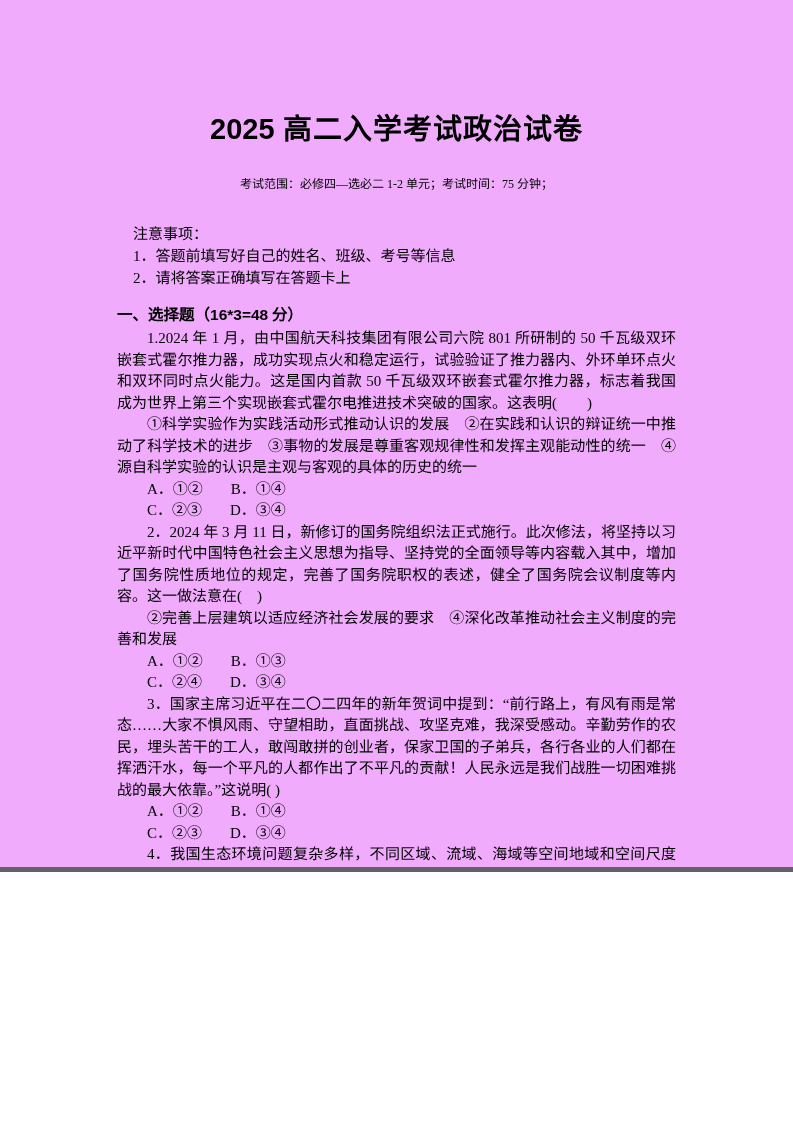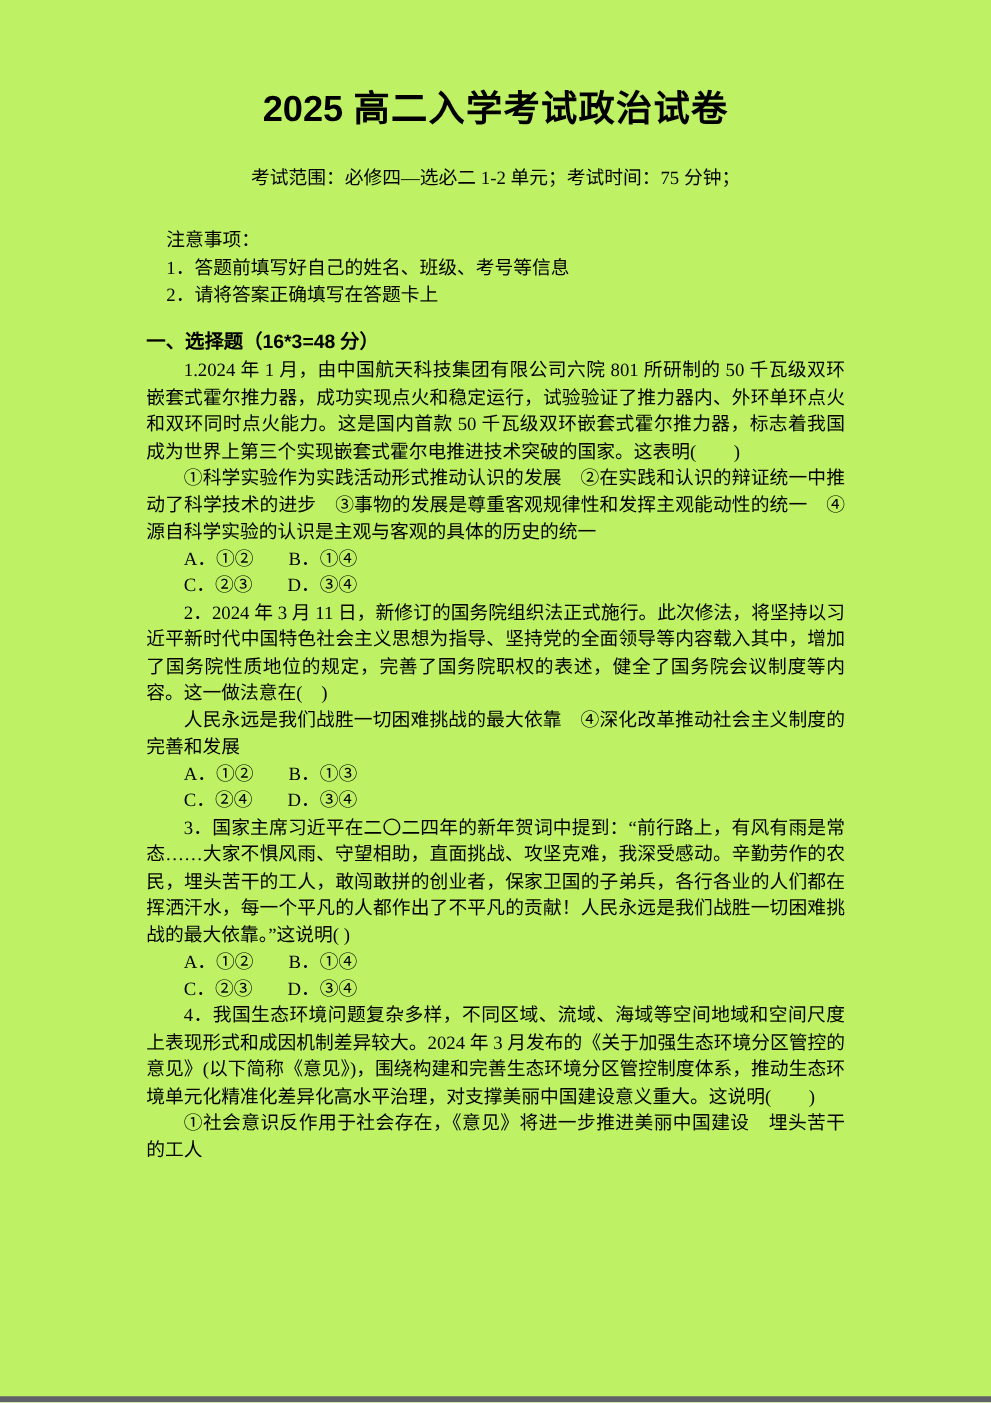--- a/index.html
+++ b/index.html
@@ -3,44 +3,44 @@
 <meta charset="utf-8">
 <style>
   html, body {
     margin: 0;
     padding: 0;
     background: #ffffff;
   }
   .page {
     position: relative;
     width: 793px;
-    height: 1122px;
+    height: 872px;
     box-sizing: border-box;
-    padding: 70px 117px 0 117px;
-    background: #bef264;
+    padding: 111px 117px 0 117px;
+    background: #f0abfc;
     color: #000000;
     font-family: "Liberation Serif", "DejaVu Serif", serif;
     overflow: hidden;
   }
   .title {
     margin: 0 0 28px 0;
     text-align: center;
     font-size: 29px;
     font-weight: bold;
     line-height: 36px;
     letter-spacing: 1px;
   }
   .title .year {
     font-family: "Liberation Sans", "DejaVu Sans", sans-serif;
     letter-spacing: 0;
   }
   .subtitle {
     margin: 0 0 29px 0;
     text-align: center;
-    font-size: 15px;
+    font-size: 12px;
     line-height: 19px;
   }
   .notice {
     margin: 0 0 15px 16px;
   }
   .notice p {
     margin: 0;
     font-size: 15px;
     line-height: 22px;
   }
@@ -100,21 +100,21 @@
 
   <div class="question">
     <p class="para">1.2024 年 1 月，由中国航天科技集团有限公司六院 801 所研制的 50 千瓦级双环嵌套式霍尔推力器，成功实现点火和稳定运行，试验验证了推力器内、外环单环点火和双环同时点火能力。这是国内首款 50 千瓦级双环嵌套式霍尔推力器，标志着我国成为世界上第三个实现嵌套式霍尔电推进技术突破的国家。这表明(　　)</p>
     <p class="para">①科学实验作为实践活动形式推动认识的发展　②在实践和认识的辩证统一中推动了科学技术的进步　③事物的发展是尊重客观规律性和发挥主观能动性的统一　④源自科学实验的认识是主观与客观的具体的历史的统一</p>
     <p class="opts"><span class="opt-first">A．①②</span><span>B．①④</span></p>
     <p class="opts"><span class="opt-first">C．②③</span><span>D．③④</span></p>
   </div>
 
   <div class="question">
     <p class="para">2．2024 年 3 月 11 日，新修订的国务院组织法正式施行。此次修法，将坚持以习近平新时代中国特色社会主义思想为指导、坚持党的全面领导等内容载入其中，增加了国务院性质地位的规定，完善了国务院职权的表述，健全了国务院会议制度等内容。这一做法意在(　)</p>
-    <p class="para">人民永远是我们战胜一切困难挑战的最大依靠　④深化改革推动社会主义制度的完善和发展</p>
+    <p class="para">②完善上层建筑以适应经济社会发展的要求　④深化改革推动社会主义制度的完善和发展</p>
     <p class="opts"><span class="opt-first">A．①②</span><span>B．①③</span></p>
     <p class="opts"><span class="opt-first">C．②④</span><span>D．③④</span></p>
   </div>
 
   <div class="question">
     <p class="para">3．国家主席习近平在二〇二四年的新年贺词中提到：“前行路上，有风有雨是常态……大家不惧风雨、守望相助，直面挑战、攻坚克难，我深受感动。辛勤劳作的农民，埋头苦干的工人，敢闯敢拼的创业者，保家卫国的子弟兵，各行各业的人们都在挥洒汗水，每一个平凡的人都作出了不平凡的贡献！人民永远是我们战胜一切困难挑战的最大依靠。”这说明( )</p>
     <p class="opts"><span class="opt-first">A．①②</span><span>B．①④</span></p>
     <p class="opts"><span class="opt-first">C．②③</span><span>D．③④</span></p>
   </div>
 

